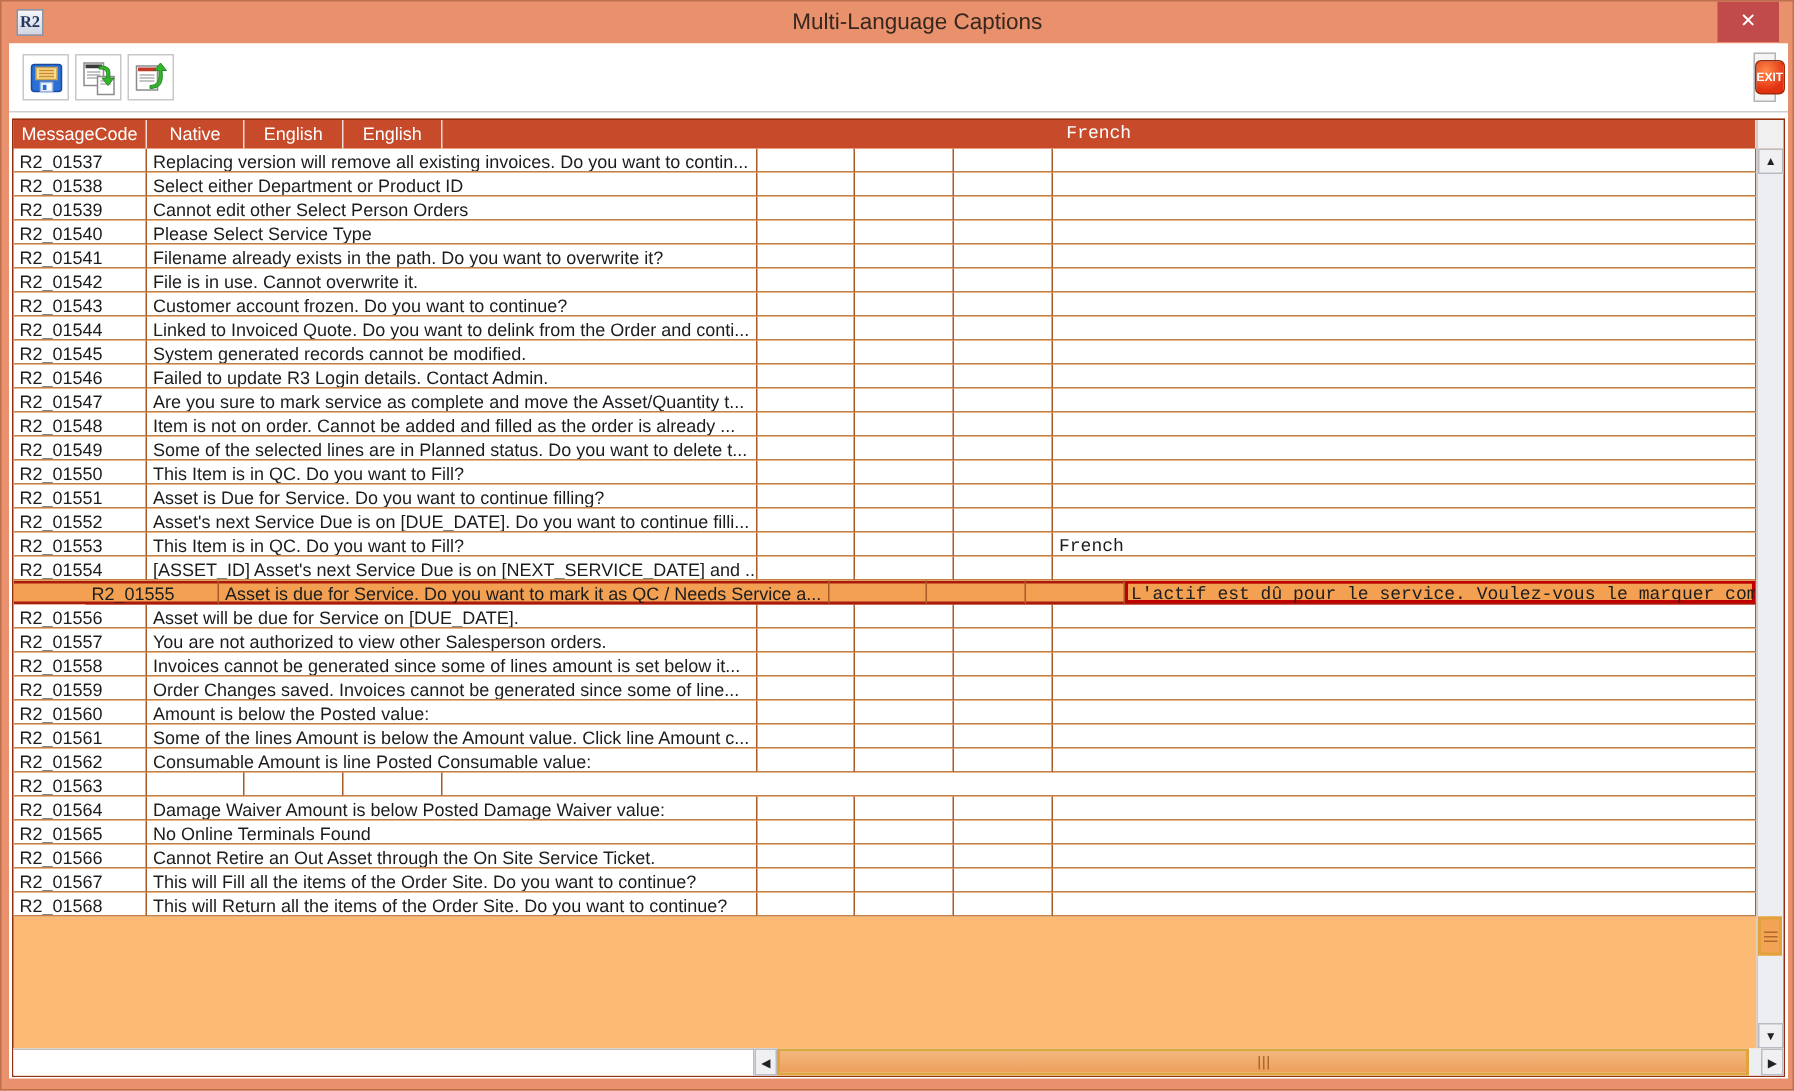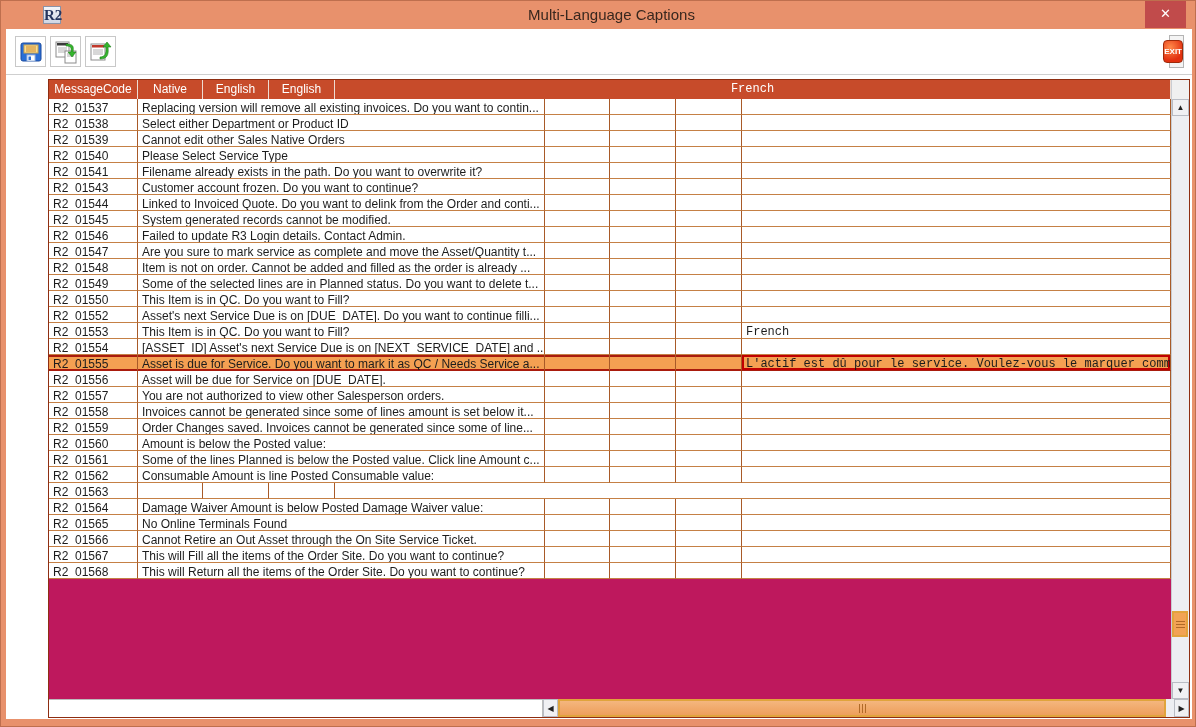--- a/index.html
+++ b/index.html
@@ -6,22 +6,22 @@
   html,body { width:1196px; height:727px; font-family:"Liberation Sans", sans-serif; }
   .window {
     position:relative; width:1196px; height:727px;
     background:#E8916C; border:1px solid #BE6F4E; overflow:hidden;
   }
   
   .titlebar { position:absolute; top:0; left:0; right:0; height:28px; }
   .app-icon {
     position:absolute; left:10px; top:5px; width:18px; height:18px;
     background:linear-gradient(#f4f6fa,#cfd6e4); border:1px solid #8a93a8;
-    font-family:"Liberation Serif", serif; font-size:15px; font-weight:bold;
-    color:#25355e; text-align:center; line-height:16px;margin-left:32px;
+    font-family:"Liberation Serif", serif; font-size:11px; font-weight:bold;
+    color:#25355e; text-align:center; line-height:16px;
   }
   .title { position:absolute; left:0; right:0; top:0; height:28px; text-align:center;
     line-height:28px; font-size:15px; color:#38271e;padding-left:27px; }
   .close-btn {
     position:absolute; right:9px; top:0; width:41px; height:27px;
     background:#C14B4B; color:#fff; text-align:center; line-height:26px;
     font-size:13px; cursor:pointer;
   }
   
   .content {
@@ -30,32 +30,32 @@
   }
   
   .toolbar { position:absolute; top:0; left:0; right:0; height:46px; border-bottom:1px solid #cfcfcf; background:#fff; }
   .tbtn {
     position:absolute; top:7px; width:31px; height:31px; background:#fff;
     border:1px solid #c8c8c8; display:flex; align-items:center; justify-content:center; cursor:pointer;
   }
   .tbtn.b1 { left:9px; } .tbtn.b2 { left:44px; } .tbtn.b3 { left:79px; }
   .exit-btn {
     position:absolute; top:6px; right:8px; width:15px; height:33px; background:#f4f4f4;
-    border:1px solid #b4b4b4; display:flex; align-items:center; justify-content:flex-end; cursor:pointer;
+    border:1px solid #b4b4b4; display:flex; align-items:center; justify-content:flex-start; cursor:pointer;
   }
   .exit-inner {
     width:23px; height:23px; border-radius:4px;
     background:radial-gradient(circle at 35% 30%, #ff8a4a, #e23110 70%);
     border:1px solid #9e2a0a; color:#fff; font-size:8px; font-weight:bold;
     display:flex; align-items:center; justify-content:center; letter-spacing:0;
   }
   
   .grid {
     position:absolute; left:2px; right:2px; top:50px; bottom:1px;
-    border:1px solid #8E2E12; display:flex; flex-direction:column; background:#be185d;margin-left:40px;
+    border:1px solid #8E2E12; display:flex; flex-direction:column; background:#fdba74;
   }
   .grid-header { display:flex; height:19px; flex:0 0 19px; background:#C74B2A; }
   .hcell {
     color:#fff; font-size:12px; text-align:center; line-height:18px;
     border-right:1px solid #eedcd2; overflow:hidden; white-space:nowrap;
   }
   .corner { width:18px; flex:0 0 18px; background:#f0f0f0; border-left:1px solid #c9ccd2; }
   .grid-mid { flex:1 1 auto; display:flex; overflow:hidden; }
   .grid-body { flex:1 1 auto; overflow:hidden; }
   .row { display:flex; height:16px; background:#fff; }
@@ -63,21 +63,21 @@
     font-size:12px; color:#1c1c1c; line-height:18px; padding-left:4px;
     border-right:1px solid #A85A28; border-bottom:1px solid #C58045;
     overflow:hidden; white-space:nowrap;
   }
   .col-code   { width:89px;  flex:0 0 89px; }
   .col-desc   { width:407px; flex:0 0 407px; }
   .col-native { width:65px;  flex:0 0 65px; }
   .col-eng1   { width:66px;  flex:0 0 66px; }
   .col-eng2   { width:66px;  flex:0 0 66px; }
   .col-french { flex:1 1 auto;font-family:Liberation Mono, monospace; }
-  .row.highlighted { background:#F4A052; box-shadow: inset 0 2px 0 #A91B0D, inset 0 -2px 0 #A91B0D; }
+  .row.highlighted { background:#F4A052; box-shadow: inset 0 2px 0 #A91B0D, inset 0 -2px 0 #A91B0D; padding-left: 48px; }
   .row.highlighted .cell { border-bottom-color:#A91B0D; }
   .row.highlighted .cell.focused { box-shadow: inset 0 0 0 2px #C00000; }
   
   .vscroll { flex:0 0 18px; width:18px; display:flex; flex-direction:column; background:#EDEEF2; border-left:1px solid #c9ccd2; }
   .sbtn {
     flex:0 0 17px; height:17px; background:#F0F0F3; border:1px solid #b9bcc4;
     display:flex; align-items:center; justify-content:center; font-size:8px; color:#222; cursor:pointer;
   }
   .vtrack { flex:1 1 auto; position:relative; }
   .vthumb {
@@ -182,21 +182,21 @@
     <div class="cell col-code">R2_01538</div>
     <div class="cell col-desc">Select either Department or Product ID</div>
     <div class="cell col-native"></div>
     <div class="cell col-eng1"></div>
     <div class="cell col-eng2"></div>
     <div class="cell col-french"></div>
   </div>
 
   <div class="row">
     <div class="cell col-code">R2_01539</div>
-    <div class="cell col-desc">Cannot edit other Sales Native Orders</div>
+    <div class="cell col-desc">Cannot edit other Select Person Orders</div>
     <div class="cell col-native"></div>
     <div class="cell col-eng1"></div>
     <div class="cell col-eng2"></div>
     <div class="cell col-french"></div>
   </div>
 
   <div class="row">
     <div class="cell col-code">R2_01540</div>
     <div class="cell col-desc">Please Select Service Type</div>
     <div class="cell col-native"></div>
@@ -207,20 +207,28 @@
 
   <div class="row">
     <div class="cell col-code">R2_01541</div>
     <div class="cell col-desc">Filename already exists in the path. Do you want to overwrite it?</div>
     <div class="cell col-native"></div>
     <div class="cell col-eng1"></div>
     <div class="cell col-eng2"></div>
     <div class="cell col-french"></div>
   </div>
 
+  <div class="row">
+    <div class="cell col-code">R2_01542</div>
+    <div class="cell col-desc">File is in use. Cannot overwrite it.</div>
+    <div class="cell col-native"></div>
+    <div class="cell col-eng1"></div>
+    <div class="cell col-eng2"></div>
+    <div class="cell col-french"></div>
+  </div>
 
   <div class="row">
     <div class="cell col-code">R2_01543</div>
     <div class="cell col-desc">Customer account frozen. Do you want to continue?</div>
     <div class="cell col-native"></div>
     <div class="cell col-eng1"></div>
     <div class="cell col-eng2"></div>
     <div class="cell col-french"></div>
   </div>
 
@@ -280,20 +288,28 @@
 
   <div class="row">
     <div class="cell col-code">R2_01550</div>
     <div class="cell col-desc">This Item is in QC. Do you want to Fill?</div>
     <div class="cell col-native"></div>
     <div class="cell col-eng1"></div>
     <div class="cell col-eng2"></div>
     <div class="cell col-french"></div>
   </div>
 
+  <div class="row">
+    <div class="cell col-code">R2_01551</div>
+    <div class="cell col-desc">Asset is Due for Service. Do you want to continue filling?</div>
+    <div class="cell col-native"></div>
+    <div class="cell col-eng1"></div>
+    <div class="cell col-eng2"></div>
+    <div class="cell col-french"></div>
+  </div>
 
   <div class="row">
     <div class="cell col-code">R2_01552</div>
     <div class="cell col-desc">Asset's next Service Due is on [DUE_DATE]. Do you want to continue filli...</div>
     <div class="cell col-native"></div>
     <div class="cell col-eng1"></div>
     <div class="cell col-eng2"></div>
     <div class="cell col-french"></div>
   </div>
 
@@ -364,21 +380,21 @@
     <div class="cell col-code">R2_01560</div>
     <div class="cell col-desc">Amount is below the Posted value:</div>
     <div class="cell col-native"></div>
     <div class="cell col-eng1"></div>
     <div class="cell col-eng2"></div>
     <div class="cell col-french"></div>
   </div>
 
   <div class="row">
     <div class="cell col-code">R2_01561</div>
-    <div class="cell col-desc">Some of the lines Planned is below the Posted value. Click line Amount c...</div>
+    <div class="cell col-desc">Some of the lines Amount is below the Amount value. Click line Amount c...</div>
     <div class="cell col-native"></div>
     <div class="cell col-eng1"></div>
     <div class="cell col-eng2"></div>
     <div class="cell col-french"></div>
   </div>
 
   <div class="row">
     <div class="cell col-code">R2_01562</div>
     <div class="cell col-desc">Consumable Amount is line Posted Consumable value:</div>
     <div class="cell col-native"></div>

